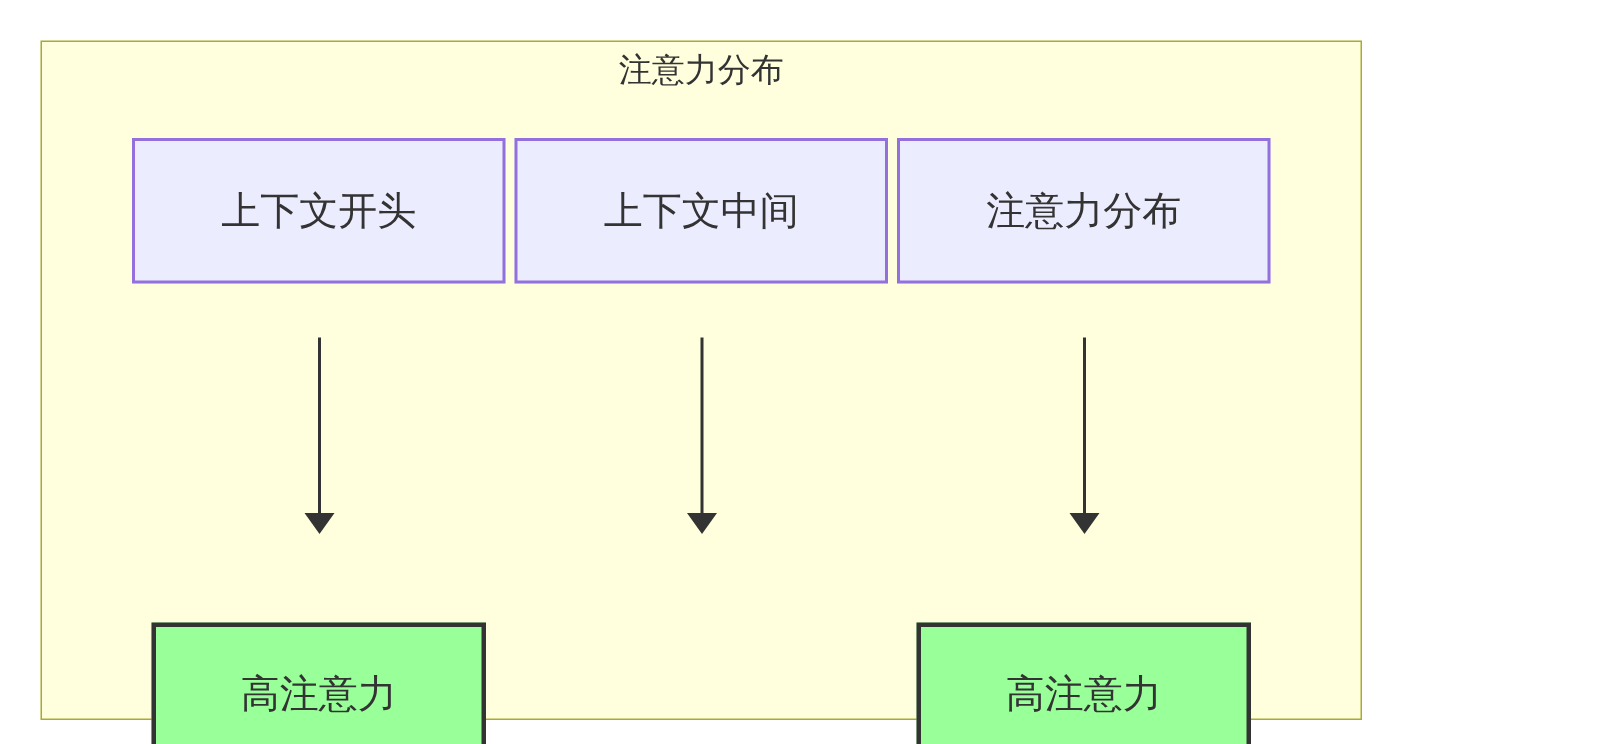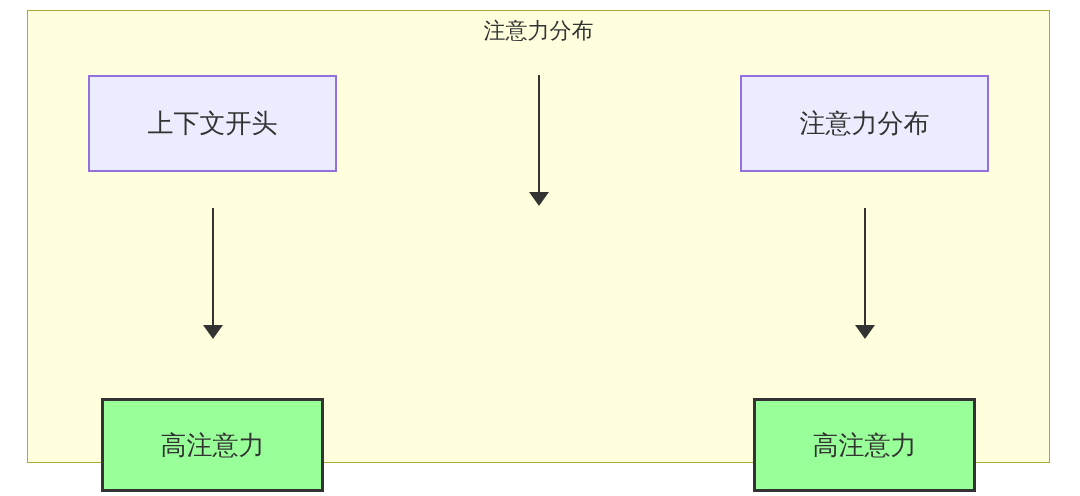--- a/index.html
+++ b/index.html
@@ -23,22 +23,22 @@
   }
   .canvas {
     position: relative;
     width: 1080px;
     height: 496px;
     background: #ffffff;
   }
   .subgraph {
     position: absolute;
     left: 27px;
-    top: 10px;
-    width: 1023px;
+    top: 27px;
+    width: 881px;
     height: 453px;
     background: var(--container-fill);
     border: 1px solid var(--container-border);
   }
   .diagram-title {
     position: absolute;
     top: 6px;
     left: 0;
     width: 100%;
     text-align: center;
@@ -113,20 +113,21 @@
       <div class="column">
         <div class="node source-node">上下文开头</div>
         <div class="arrow">
           <div class="arrow-line"></div>
           <div class="arrow-head"></div>
         </div>
         <div class="node target-node" data-type="high">高注意力</div>
       </div>
 
       <div class="column">
+        <div class="node source-node">上下文中间</div>
         <div class="arrow">
           <div class="arrow-line"></div>
           <div class="arrow-head"></div>
         </div>
       </div>
 
       <div class="column">
         <div class="node source-node">注意力分布</div>
         <div class="arrow">
           <div class="arrow-line"></div>

